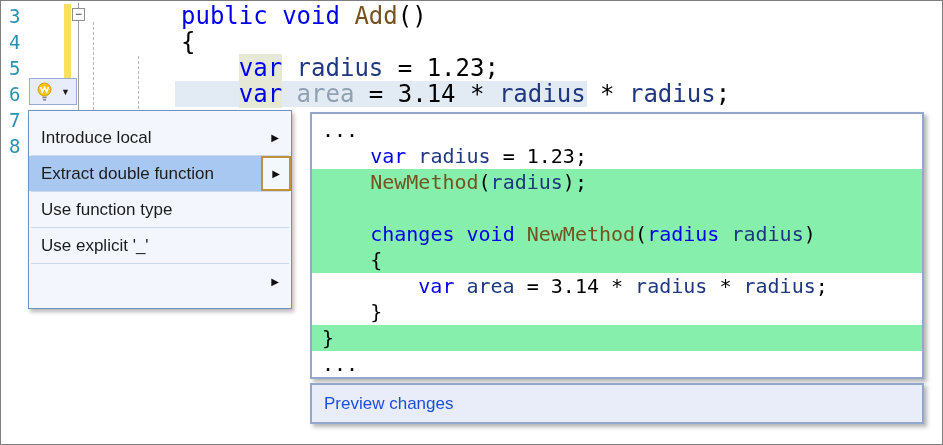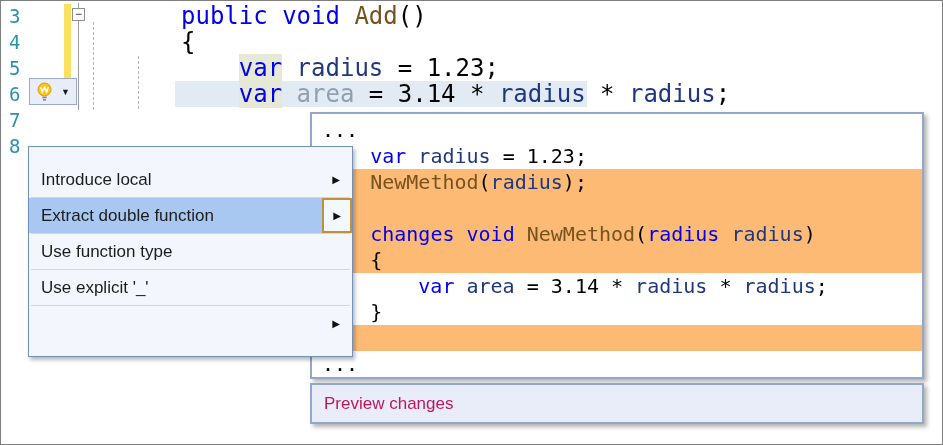--- a/index.html
+++ b/index.html
@@ -28,41 +28,41 @@
   .method{color:#74531f;}
   .ident{color:#1f377f;}
   .faded{color:#90a0b2;}
   .varbox{background:#e5e9d6;}
   
   .bulb-btn{position:absolute; left:28px; top:77px; width:48px; height:27px; box-sizing:border-box;
     background:#e9edf9; border:1px solid #99abd4; z-index:20;
     display:flex; align-items:center; justify-content:space-between; padding:0 6px; cursor:default;}
   .bulb-btn .dd{font-size:9px; color:#1b1b1b;}
   
-  .menu{position:absolute; left:27px; top:109px; width:325px; box-sizing:border-box; z-index:15;
-    background:#f3f7fd; border:1px solid #7191c1; padding:15px 0;
-    box-shadow:2px 3px 4px rgba(0,0,0,.28); font-size:17px; color:#1c1c1c;margin-top:36px;}
+  .menu{position:absolute; left:27px; top:109px; width:264px; box-sizing:border-box; z-index:15;
+    background:#f3f7fd; border:1px solid #7191c1; padding:9px 0;
+    box-shadow:2px 3px 4px rgba(0,0,0,.28); font-size:17px; color:#1c1c1c;}
   .mi{height:35px; display:flex; align-items:center; padding:0 12px; position:relative;}
   .mi .arr{margin-left:auto; font-size:10px; color:#101010;}
   .sep{height:1px; background:#cbd7ea; margin:0 2px;}
   .mi.selected{background:#a9c8f1;}
   .arrow-box{position:absolute; right:0; top:0; bottom:0; width:30px; box-sizing:border-box;
     background:#f3f8fd; border:2px solid #c0913a; display:flex; align-items:center; justify-content:center;}
   .arrow-box .arr{margin:0;}
   
   .popup{position:absolute; left:309px; top:111px; width:614px; height:267px; box-sizing:border-box; z-index:5;
     background:#fff; border:2px solid #92a7cb; padding-top:3px; overflow:hidden;
     box-shadow:3px 3px 4px rgba(90,90,90,.45);
     font-family:"DejaVu Sans Mono", monospace; font-size:20px; line-height:26px; color:#000;}
   .popup .cl{padding-left:10px;}
-  .bg-green{background:#fdba74;}
+  .bg-green{background:#86efac;}
   .popup-footer{position:absolute; left:309px; top:382px; width:614px; height:41px; box-sizing:border-box; z-index:5;
     background:#e8edf9; border:2px solid #92a7cb; display:flex; align-items:center; padding:0 12px;
     box-shadow:3px 3px 4px rgba(90,90,90,.45);}
-  .footer-link{color:#be185d; font-size:17px; cursor:pointer;}
+  .footer-link{color:#1d4ed8; font-size:17px; cursor:pointer;}
 </style>
 </head>
 <body>
 
 <div class="canvas">
 
   <div class="gutter">
     <div>3</div>
     <div>4</div>
     <div>5</div>

